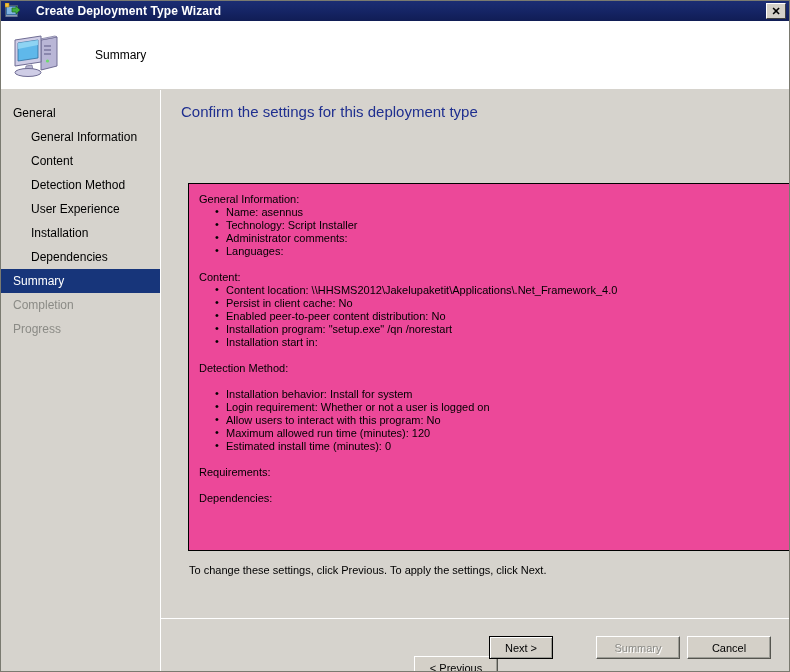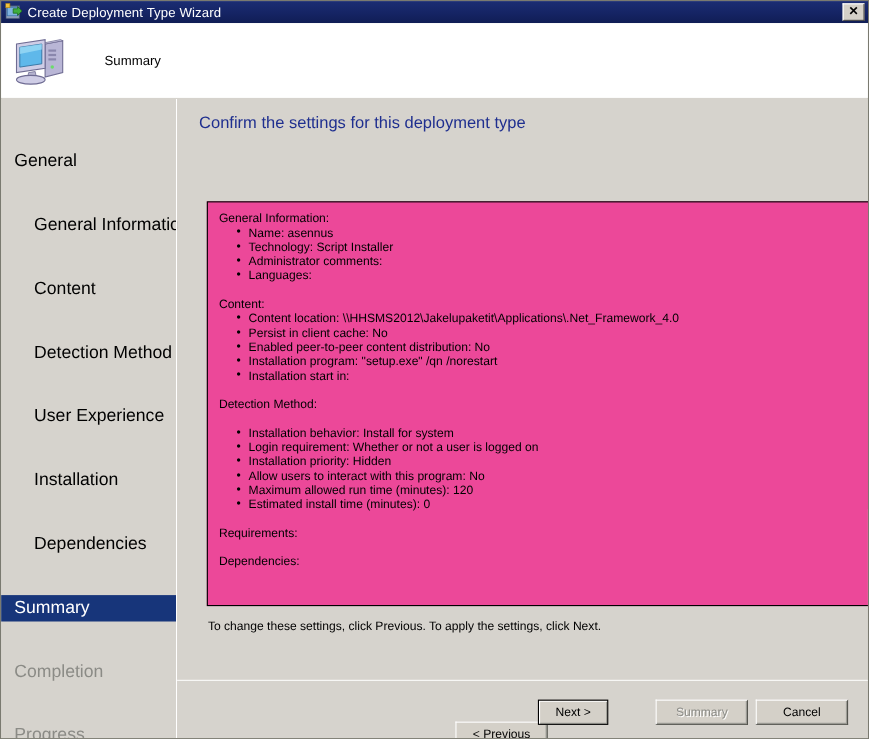--- a/index.html
+++ b/index.html
@@ -26,24 +26,25 @@
     padding: 0 2px;
   }
   #titlebar-icon {
     width: 16px; height: 16px;
     margin-left: 2px; margin-right: 4px;
     position: relative; flex: 0 0 auto;
   }
   #title-text {
     color: #ffffff;
     font-size: 12px;
-    font-weight: normal;
+    font-weight: bold;
     letter-spacing: 0.1px;
     white-space: nowrap;
     line-height: 20px;
+    margin-left: 11px;
   }
   #titlebar-spacer { flex: 1 1 auto; }
   #close-button {
     width: 20px; height: 16px;
     background: #d4d0c8;
     border-top: 1px solid #ffffff;
     border-left: 1px solid #ffffff;
     border-right: 1px solid #404040;
     border-bottom: 1px solid #404040;
     margin-right: 3px;
@@ -76,26 +77,25 @@
   
   #sidebar {
     position: absolute; left: 0; top: 89px;
     width: 159px; height: 582px;
     background: #d6d3cd;
     padding-top: 11px;
   }
   .nav-item {
     height: 24px;
     line-height: 24px;
-    font-size: 16px;
+    font-size: 12px;
     color: #000000;
     padding-left: 12px;
     white-space: nowrap;
     cursor: default;
-    margin-top: 34px;
   }
   .nav-item.sub { padding-left: 30px; }
   .nav-item.selected {
     background: #17357a;
     color: #ffffff;
   }
   .nav-item.disabled { color: #8b8b86; }
 
   
   #sidebar-divider {
@@ -285,21 +285,20 @@
 
         <div class="sect">
           <div class="sect-head">Detection Method:</div>
         </div>
         <div class="sect-gap"></div>
 
         <div class="sect">
           <ul>
             <li>Installation behavior: Install for system</li>
             <li>Login requirement: Whether or not a user is logged on</li>
-            <li>Installation priority: Hidden</li>
             <li>Allow users to interact with this program: No</li>
             <li>Maximum allowed run time (minutes): 120</li>
             <li>Estimated install time (minutes): 0</li>
           </ul>
         </div>
         <div class="sect-gap"></div>
 
         <div class="sect">
           <div class="sect-head">Requirements:</div>
         </div>

